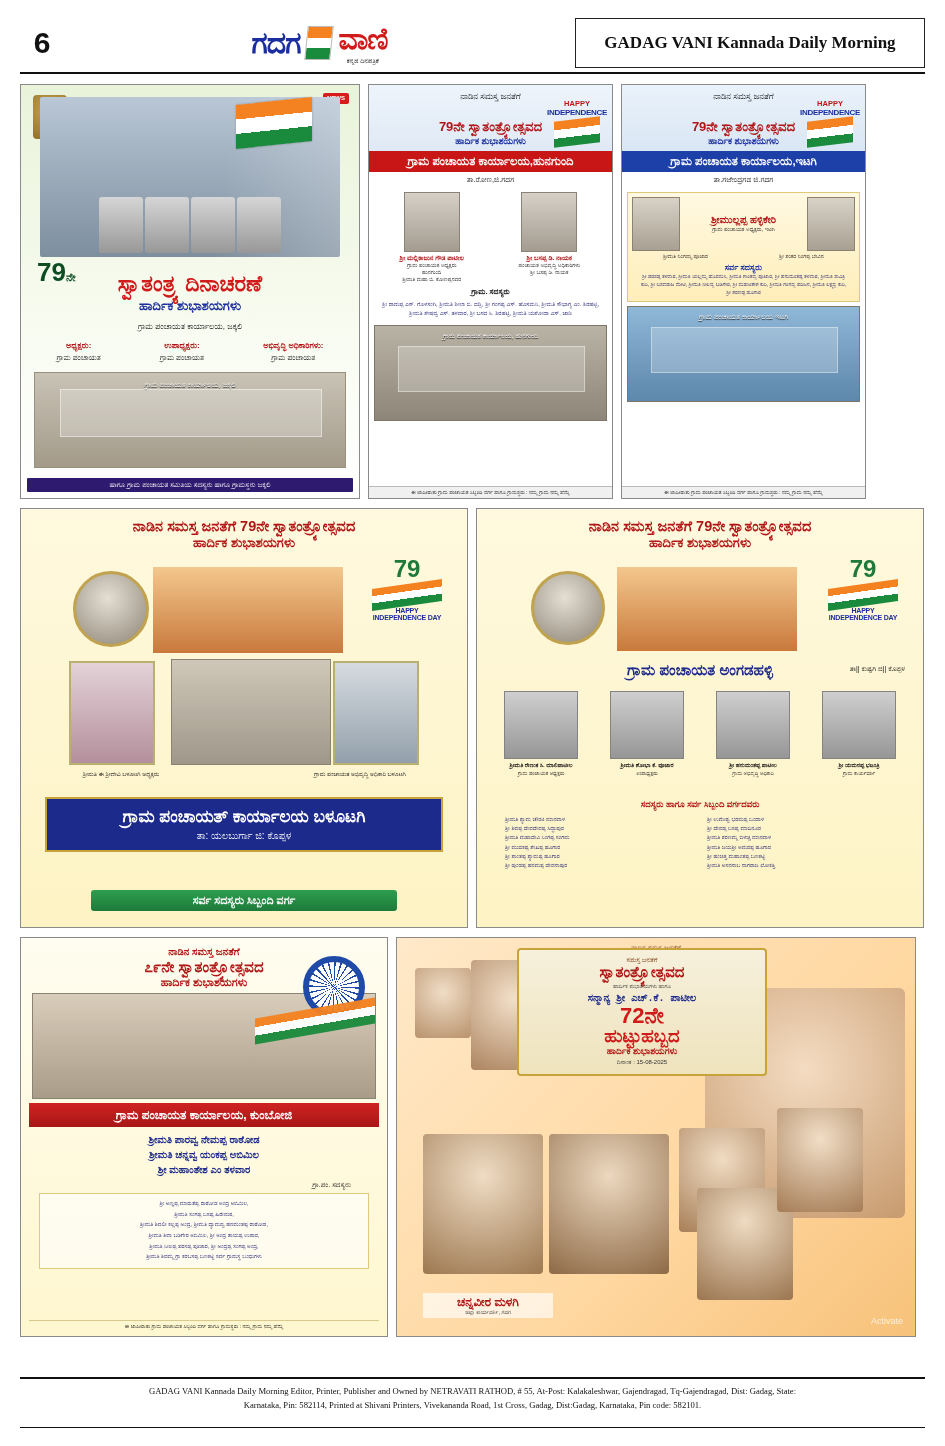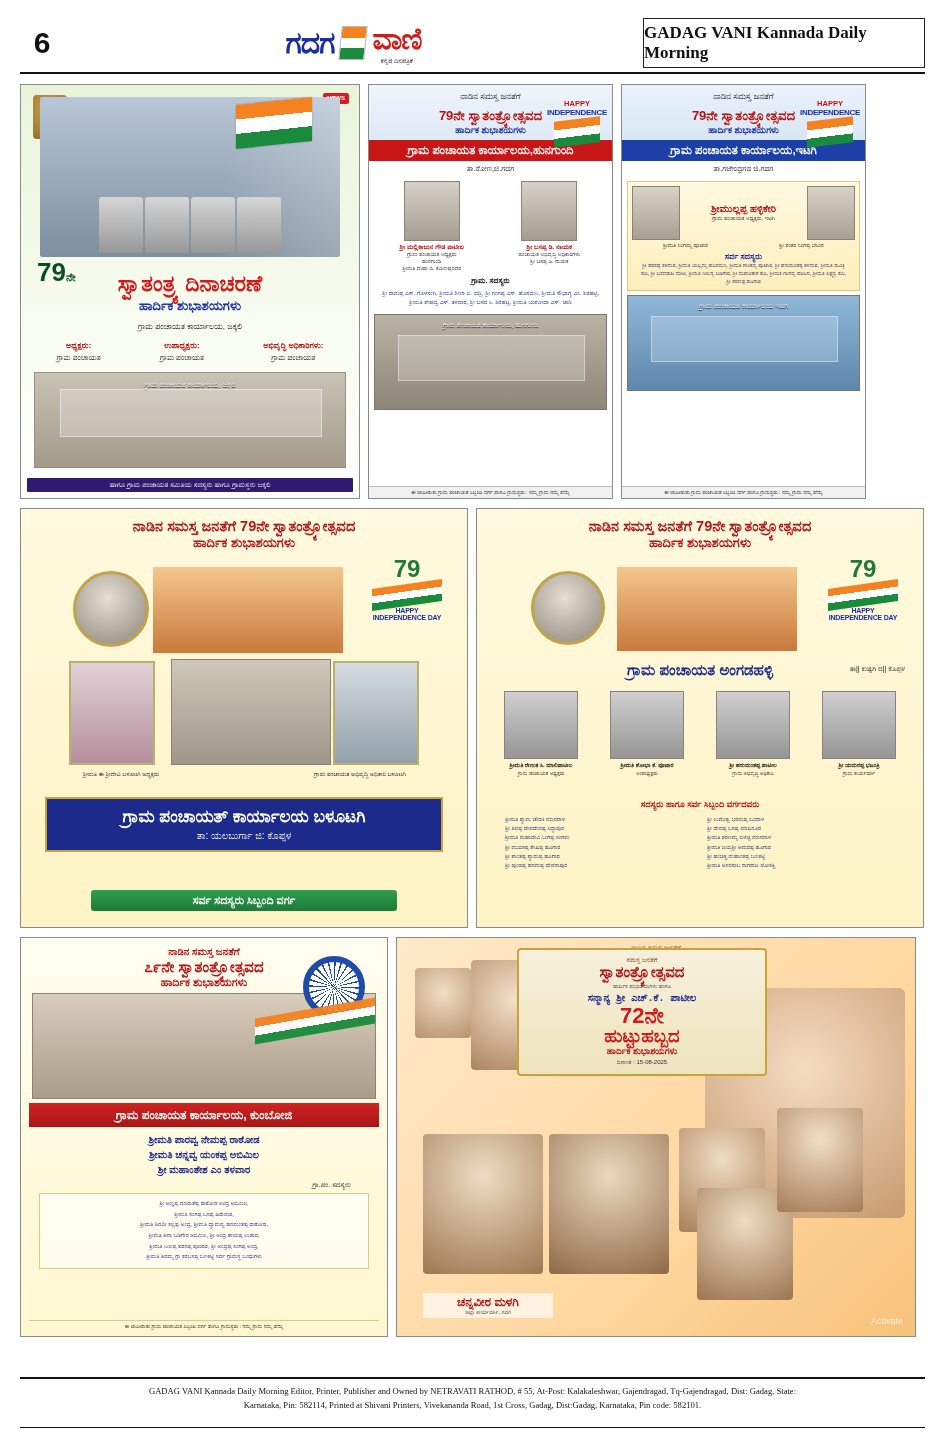--- a/index.html
+++ b/index.html
@@ -57,21 +57,21 @@
     transform: skewX(-6deg);
   }
   .logo-kn2 {
     font-size: 30px; font-weight: bold; color: #d11a1a;
     letter-spacing: -1px;
   }
   .logo-sub {
     font-size: 6.5px; color: #222; text-align: center; line-height: 1.1;
   }
   .title-en {
-    width: 282px;
+    width: 350px;
     border: 1px solid #222;
     display: flex; align-items: center; justify-content: center;
     font-family: "Liberation Serif", serif;
     font-weight: bold; font-size: 17px; color: #111;
     background: #fff;
   }
 
   
   .ads { margin-top: 10px; }
   .row { display: flex; gap: 8px; margin-bottom: 9px; }
@@ -154,21 +154,21 @@
   }
 
   
   .adTop { width: 245px; height: 415px; background:#fff; padding:0; }
   .adTop .hdr {
     background: linear-gradient(#eef4fb,#dfe9f5);
     padding: 6px 6px 4px;
     position: relative;
   }
   .adTop .hdr .l1 { font-size: 8.5px; text-align:center; color:#111; }
-  .adTop .hdr .l2 { font-size: 13px; font-weight:bold; text-align:center; color:#b11616; margin-top:6px; }
+  .adTop .hdr .l2 { font-size: 13px; font-weight:bold; text-align:center; color:#b11616; margin-top:17px; }
   .adTop .hdr .l3 { font-size: 9px; font-weight:bold; text-align:center; color:#1a2ea0; margin-top:1px; }
   .adTop .happy {
     position:absolute; right:4px; top:14px; width:62px; text-align:center;
   }
   .adTop .happy .h1 { font-size:7.5px; font-weight:bold; color:#c31313; }
   .adTop .happy .h2 { font-size:8px; font-weight:bold; color:#1a2ea0; letter-spacing:-.3px; }
   .adTop .happy .flag {
     margin: 2px auto 0; width:46px; height:26px;
     background: linear-gradient(#f58220 33%,#fff 33% 66%,#1a8a3c 66%);
     transform: skewY(-7deg);

